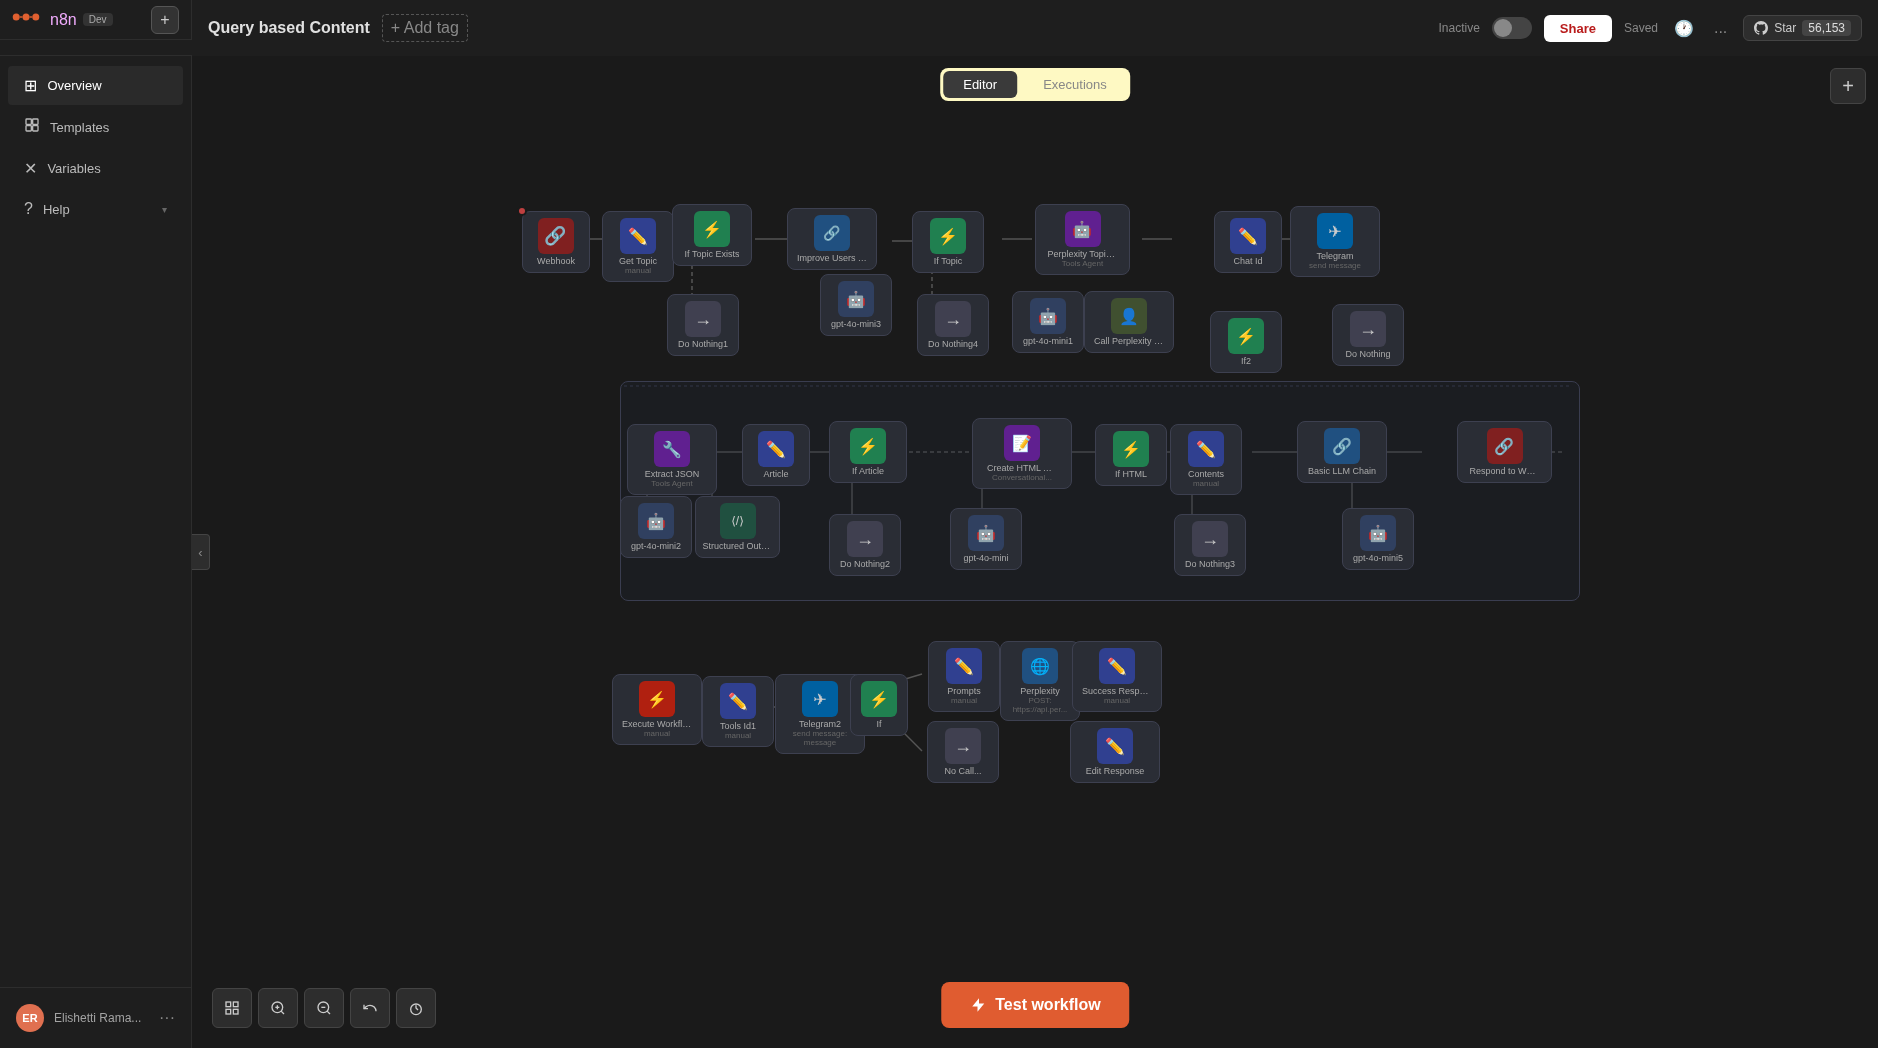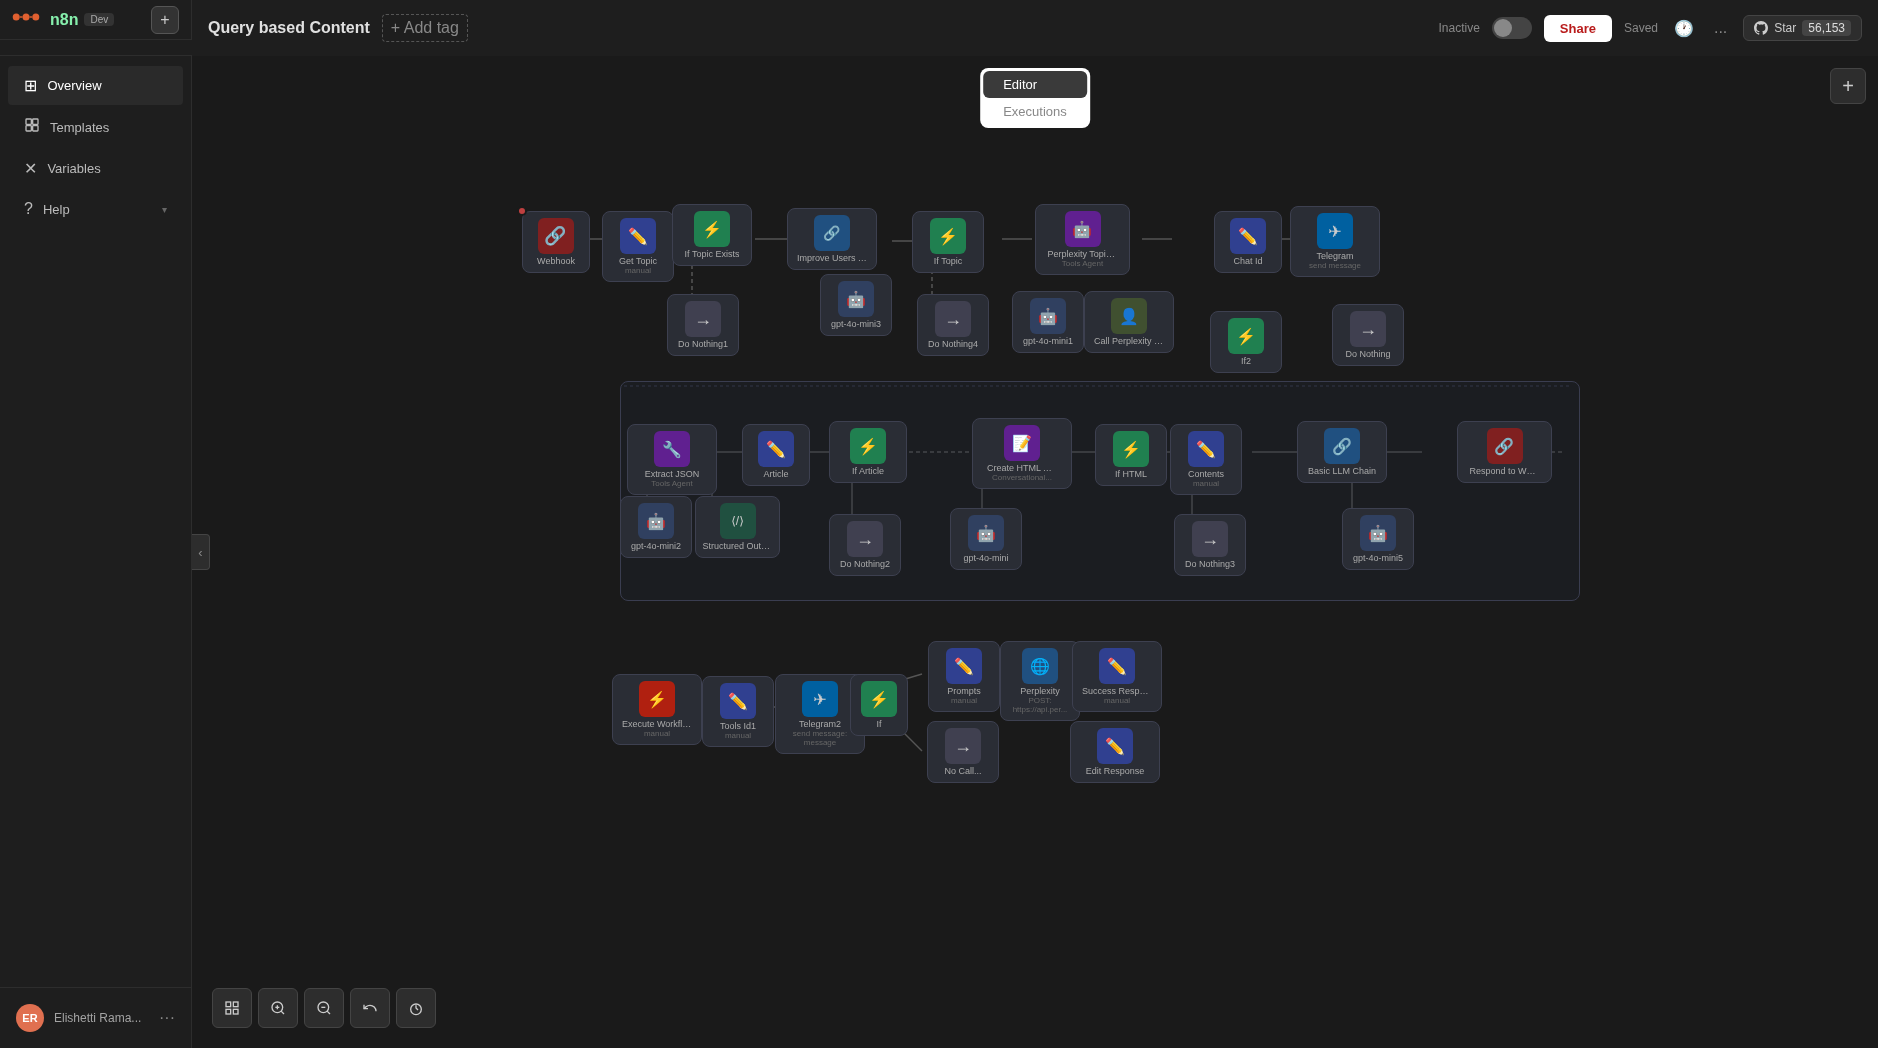--- a/index.html
+++ b/index.html
@@ -150,26 +150,25 @@
       overflow: hidden;
     }
 
     
     .tab-bar {
       position: absolute;
       top: 12px;
       left: 50%;
       transform: translateX(-50%);
       display: flex;
-      background: #ffffff;
+      background: #fef9c3;
       border-radius: 8px;
       padding: 3px;
-      gap: 0;
+      gap: 6px;
       z-index: 10;
-      flex-direction: column;
     }
     .tab {
       padding: 6px 20px;
       border-radius: 6px;
       cursor: pointer;
       font-size: 13px;
       color: #888;
     }
     .tab.active {
       background: #3a3a3a;
@@ -347,21 +346,21 @@
     <div class="logo-area" style="width:192px; border-right:1px solid #2d2d2d;">
       <span style="font-size:22px; color:#e06030; font-weight:900;">
         <svg width="28" height="20" viewBox="0 0 40 28" fill="none">
           <circle cx="6" cy="14" r="5" fill="#e06030"></circle>
           <circle cx="20" cy="14" r="5" fill="#e06030"></circle>
           <circle cx="34" cy="14" r="5" fill="#e06030"></circle>
           <line x1="11" y1="14" x2="15" y2="14" stroke="#e06030" stroke-width="2"></line>
           <line x1="25" y1="14" x2="29" y2="14" stroke="#e06030" stroke-width="2"></line>
         </svg>
       </span>
-      <span style="font-size:16px; font-weight:700; color:#86efac; margin-left:4px;">n8n</span>
+      <span style="font-size:16px; font-weight:400; color:#f0abfc; margin-left:4px;">n8n</span>
       <span class="dev-badge">Dev</span>
       <div class="new-btn">+</div>
     </div>
 
     <div class="header" style="flex:1; border-bottom:none;">
       <span class="header-title">Query based Content</span>
       <span class="add-tag-btn">+ Add tag</span>
       <div class="header-spacer"></div>
       <span class="inactive-label">Inactive</span>
       <div class="toggle"></div>
@@ -710,16 +709,22 @@
             </svg>
         </div>
         <div class="toolbar-btn">
           <svg width="16" height="16" viewBox="0 0 24 24" fill="none" stroke="currentColor" stroke-width="2">
               <path d="M12 22c4.4 0 8-3.6 8-8s-3.6-8-8-8-8 3.6-8 8 3.6 8 8 8z"></path>
               <path d="M12 8v4l3 3"></path>
             </svg>
         </div>
       </div>
 
+      <button class="test-workflow-btn">
+        <svg width="18" height="18" viewBox="0 0 24 24" fill="currentColor">
+            <path d="M13 10V3L4 14h7v7l9-11h-7z"></path>
+          </svg>
+        <span>Test workflow</span>
+      </button>
 
     </div>
   </div>
 </div>
 
 </body></html>

